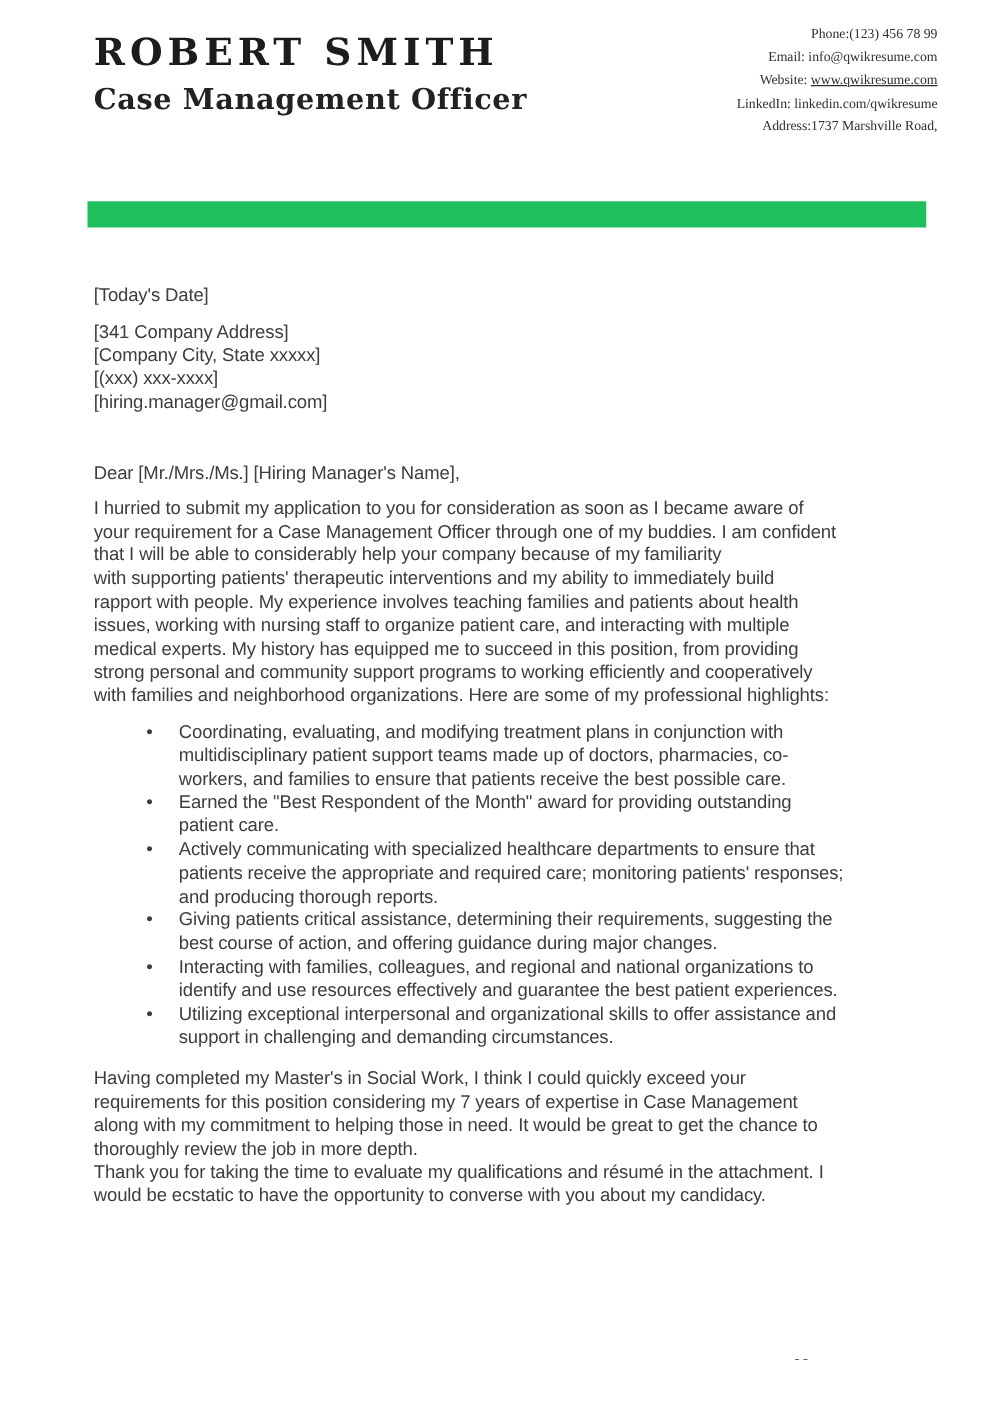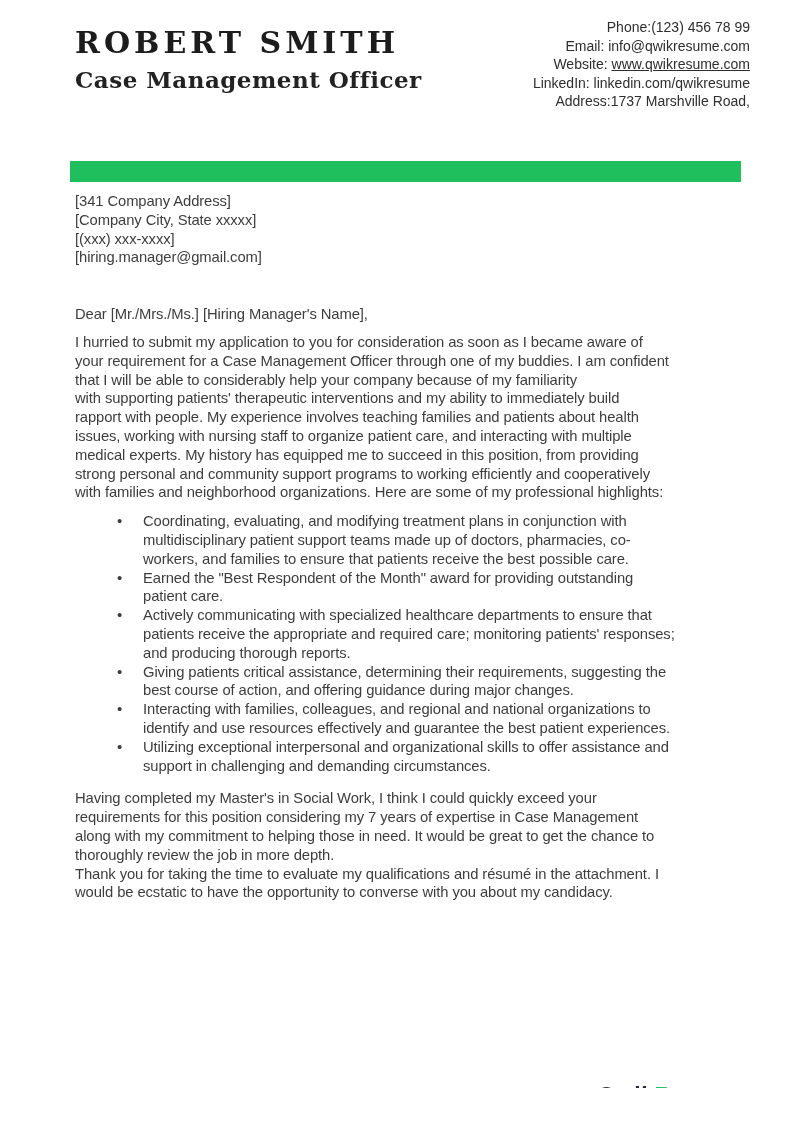--- a/index.html
+++ b/index.html
@@ -23,22 +23,22 @@
     font-weight:bold; font-size:30px; letter-spacing:4px;
     color:#1c1c1c; line-height:1.1;
   }
   .person-title {
     font-family:"DejaVu Serif","Liberation Serif",serif;
     font-weight:bold; font-size:23px; letter-spacing:0.5px;
     color:#222; margin-top:7px;
   }
   .contact-block {
     text-align:right;
-    font-family:Liberation Sans, sans-serif;
-    font-size:14px; line-height:18.6px; color:#2e2e2e;
+    font-family:Liberation Serif, serif;
+    font-size:11px; line-height:18.6px; color:#2e2e2e;
     margin-top:2px;
   }
   .contact-block a { color:#2e2e2e; text-decoration:underline; cursor:pointer;text-align:right; }
 
   
   .divider-bar {
     height:21px; width:671px; margin-left:-5px; margin-top:21px;
     background:var(--accent,#1fbf5d);
   }
 
@@ -93,20 +93,21 @@
         <div>Email: info@qwikresume.com</div>
         <div><span>Website: </span><a>www.qwikresume.com</a></div>
         <div>LinkedIn: linkedin.com/qwikresume</div>
         <div>Address:1737 Marshville Road,</div>
       </div>
     </div>
 
     <div class="divider-bar"></div>
 
     <div class="body-text">
+      <div class="date-line">[Today's Date]</div>
       <div class="recipient pre">[341 Company Address]
 [Company City, State xxxxx]
 [(xxx) xxx-xxxx]
 [hiring.manager@gmail.com]</div>
       <div class="salutation">Dear [Mr./Mrs./Ms.] [Hiring Manager's Name],</div>
       <div class="para-1 pre">I hurried to submit my application to you for consideration as soon as I became aware of
 your requirement for a Case Management Officer through one of my buddies. I am confident
 that I will be able to considerably help your company because of my familiarity
 with supporting patients' therapeutic interventions and my ability to immediately build
 rapport with people. My experience involves teaching families and patients about health

